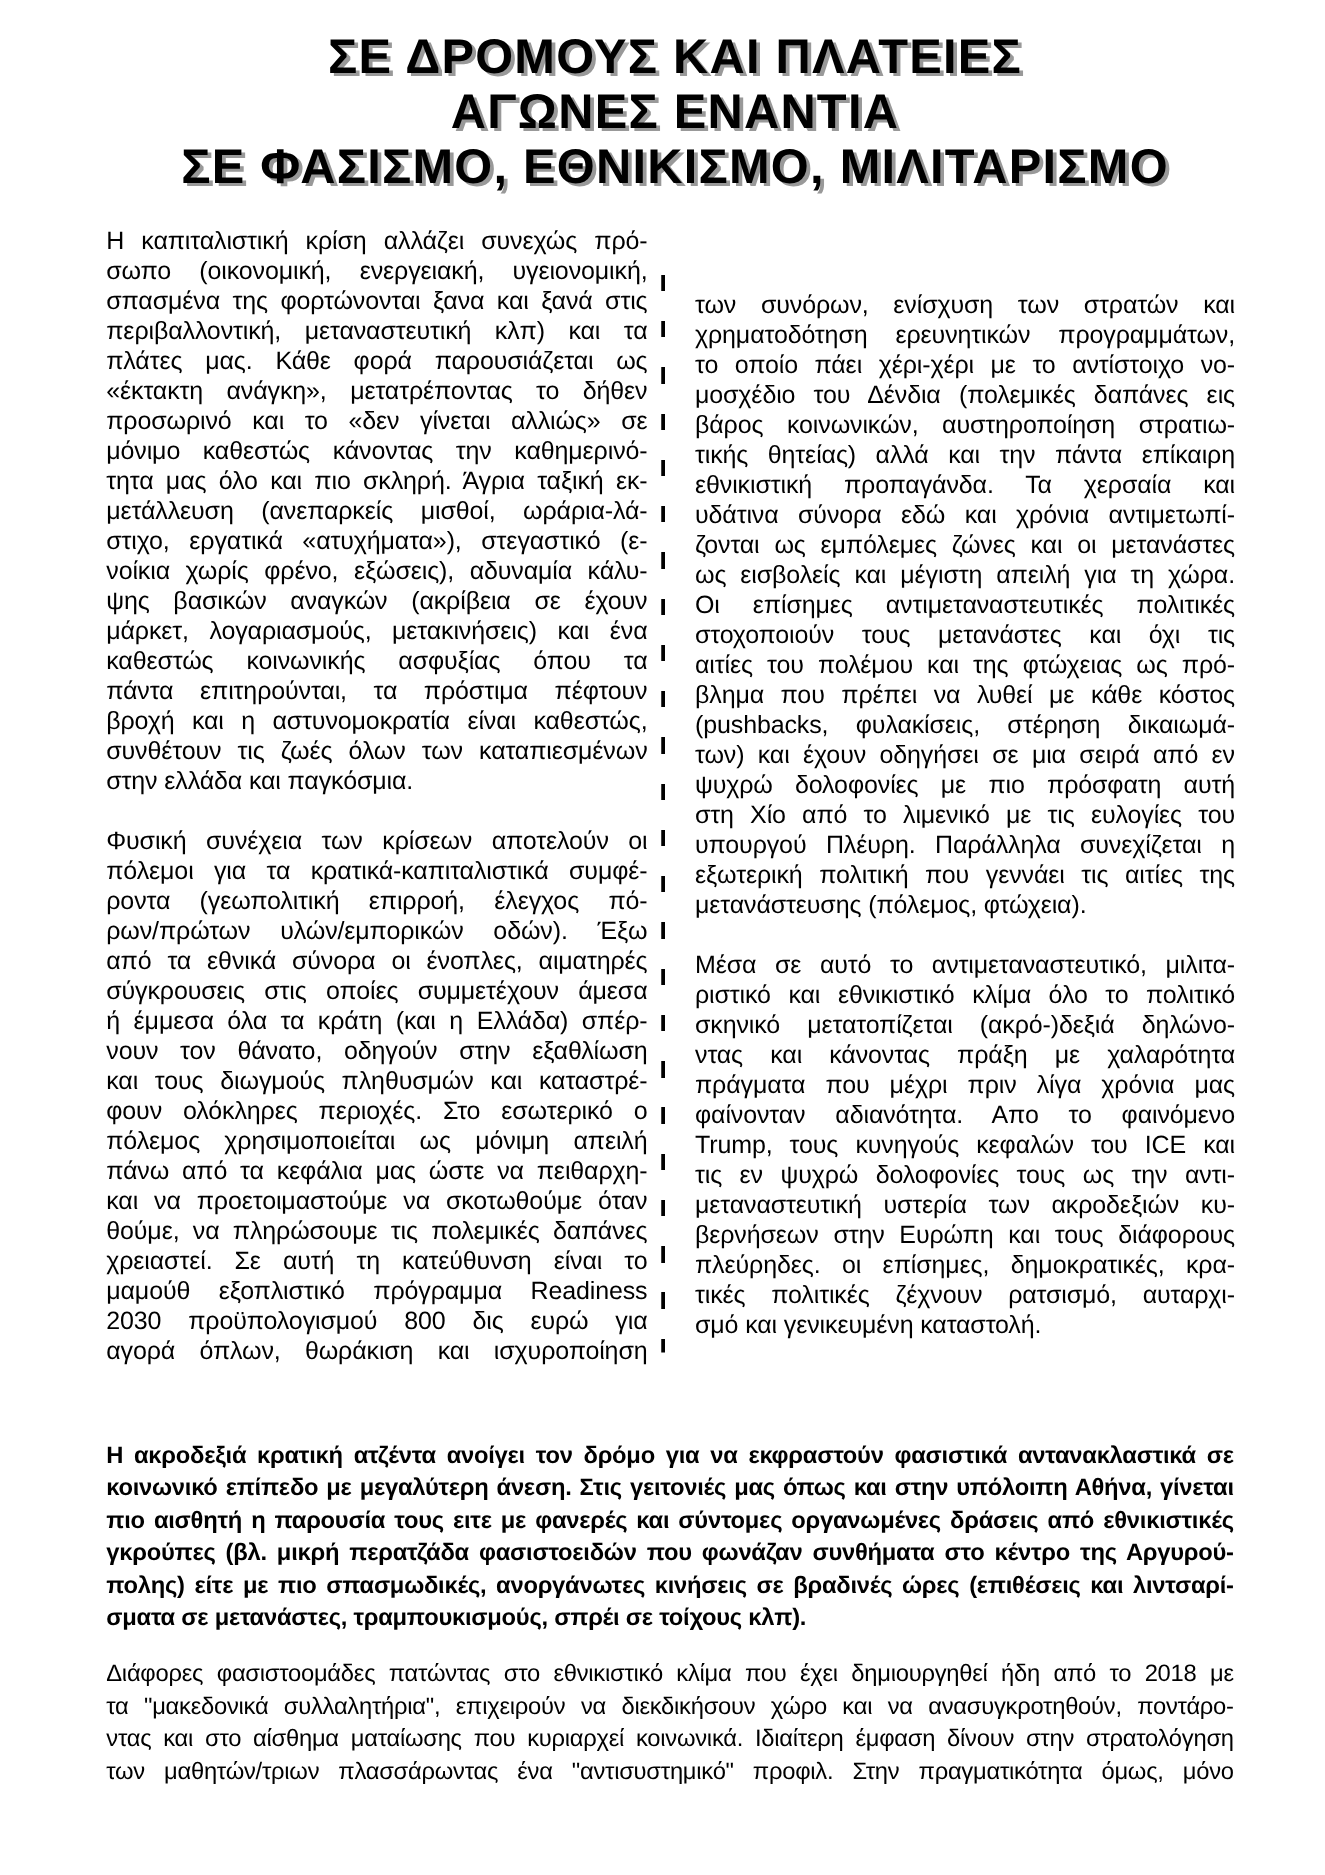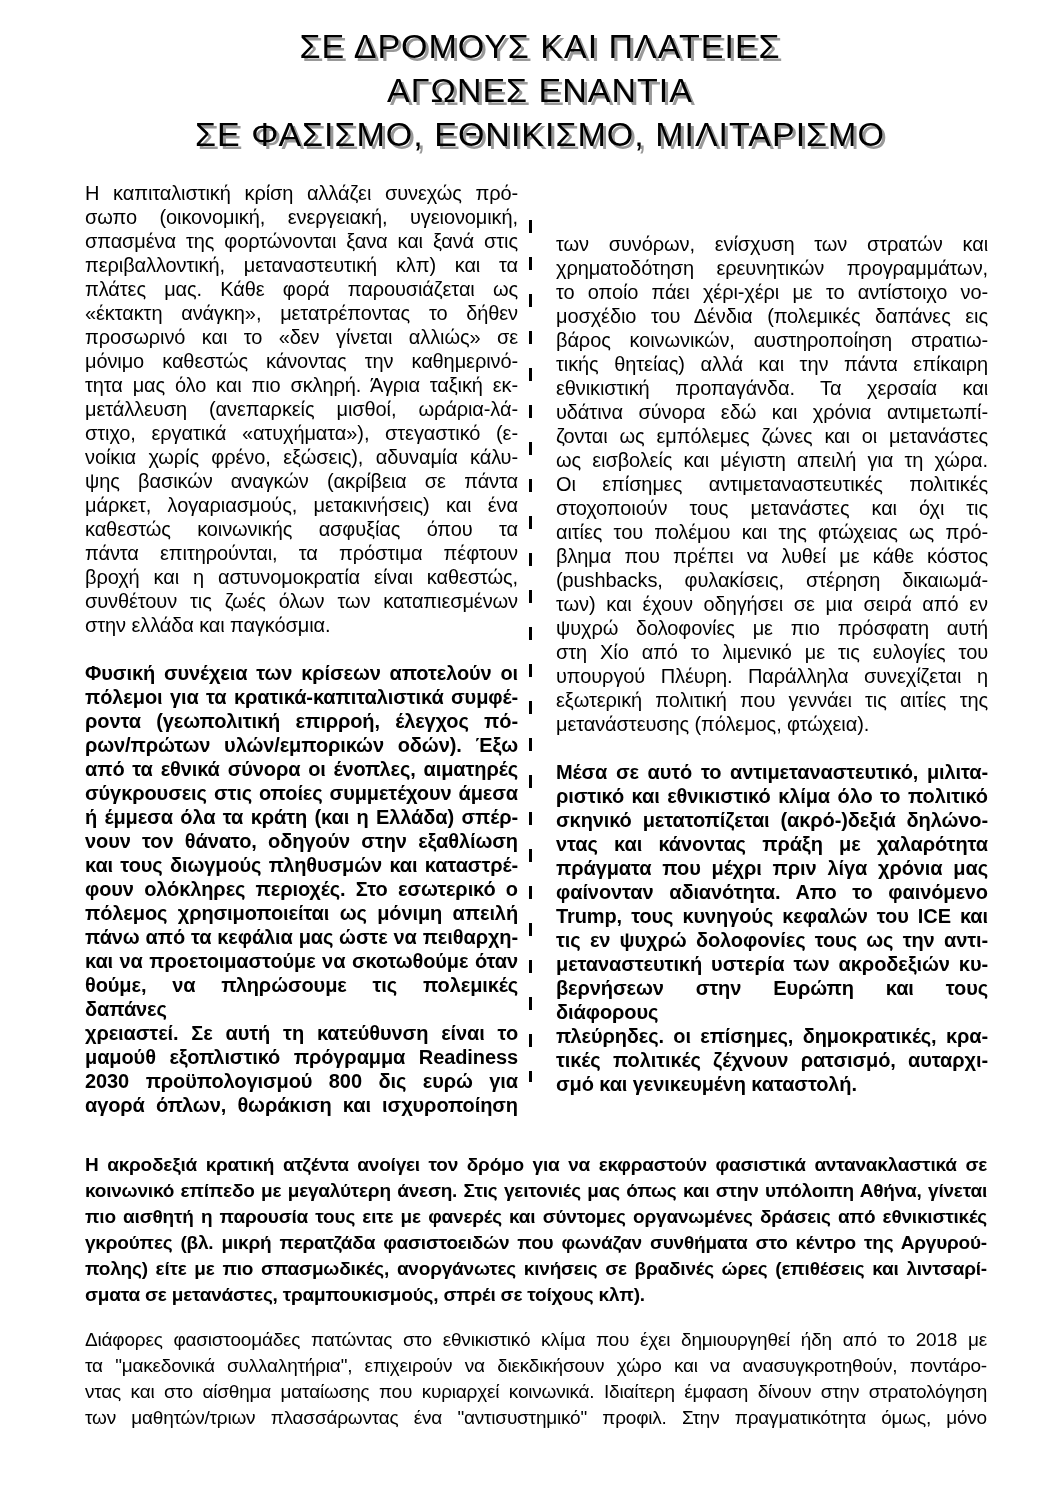--- a/index.html
+++ b/index.html
@@ -19,38 +19,38 @@
     overflow: hidden;
   }
   .title-block {
     position: absolute;
     top: 24px;
     left: 0;
     width: 100%;
     text-align: center;
   }
   .title-line {
-    font-weight: normal;
-    font-size: 34px;
+    font-weight: bold;
+    font-size: 39px;
     line-height: 44px;
     letter-spacing: 1px;
     color: var(--text-color);
     text-shadow: 3px 3px 0 var(--shadow-color);
     white-space: nowrap;
     padding-left: 20px;
   }
   .col {
     position: absolute;
     font-size: 20px;
     line-height: 24px;
     letter-spacing: -0.1px;
   }
   .col-left  { left: 85px;  top: 181px; width: 433px; }
   .col-right { left: 556px; top: 232px; width: 432px; }
-  .para + .para { margin-top: 24px; font-weight: bold; }
+  .para + .para { margin-top: 24px; }
   .line { text-align: justify; text-align-last: justify; }
   .line.last { text-align-last: left; }
   .divider {
     position: absolute;
     left: 529px;
     top: 220px;
     width: 3px;
     height: 862px;
     background: repeating-linear-gradient(
       to bottom,
@@ -89,21 +89,21 @@
         <div class="line">σπασμένα της φορτώνονται ξανα και ξανά στις</div>
         <div class="line">περιβαλλοντική, μεταναστευτική κλπ) και τα</div>
         <div class="line">πλάτες μας. Κάθε φορά παρουσιάζεται ως</div>
         <div class="line">«έκτακτη ανάγκη», μετατρέποντας το δήθεν</div>
         <div class="line">προσωρινό και το «δεν γίνεται αλλιώς» σε</div>
         <div class="line">μόνιμο καθεστώς κάνοντας την καθημερινό-</div>
         <div class="line">τητα μας όλο και πιο σκληρή. Άγρια ταξική εκ-</div>
         <div class="line">μετάλλευση (ανεπαρκείς μισθοί, ωράρια-λά-</div>
         <div class="line">στιχο, εργατικά «ατυχήματα»), στεγαστικό (ε-</div>
         <div class="line">νοίκια χωρίς φρένο, εξώσεις), αδυναμία κάλυ-</div>
-        <div class="line">ψης βασικών αναγκών (ακρίβεια σε πάντα</div>
+        <div class="line">ψης βασικών αναγκών (ακρίβεια σε έχουν</div>
         <div class="line">μάρκετ, λογαριασμούς, μετακινήσεις) και ένα</div>
         <div class="line">καθεστώς κοινωνικής ασφυξίας όπου τα</div>
         <div class="line">πάντα επιτηρούνται, τα πρόστιμα πέφτουν</div>
         <div class="line">βροχή και η αστυνομοκρατία είναι καθεστώς,</div>
         <div class="line">συνθέτουν τις ζωές όλων των καταπιεσμένων</div>
         <div class="line last">στην ελλάδα και παγκόσμια.</div>
       </div>
     <div class="para">
         <div class="line">Φυσική συνέχεια των κρίσεων αποτελούν οι</div>
         <div class="line">πόλεμοι για τα κρατικά-καπιταλιστικά συμφέ-</div>

